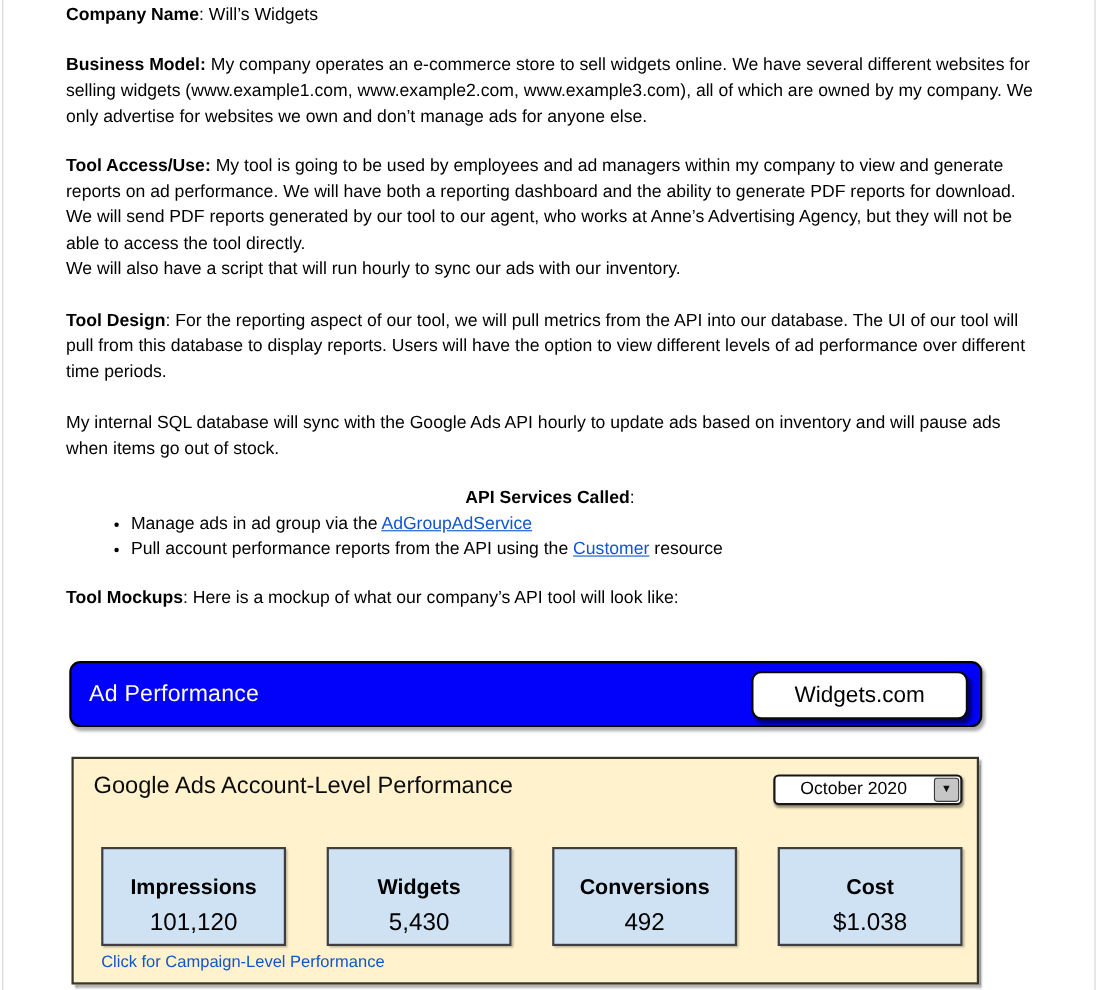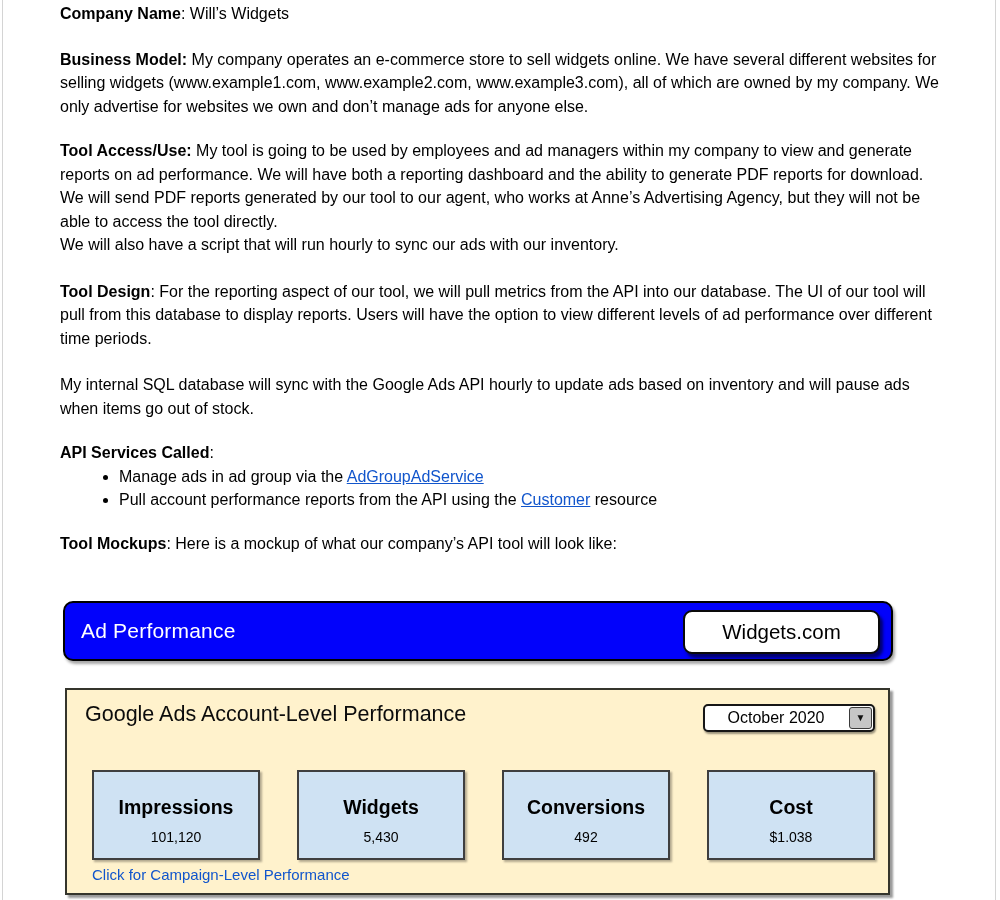--- a/index.html
+++ b/index.html
@@ -9,21 +9,21 @@
   .page-edge { position:absolute; top:0; bottom:0; width:1px; background:#d4d4d4; }
   .page-edge.left { left:2px; }
   .page-edge.right { left:995px; }
 
   .doc { position:absolute; left:60px; top:2px; width:880px; }
   .doc p { margin:0; }
   .p-business { margin-top:22px !important; }
   .p-access   { margin-top:21px !important; }
   .p-design   { margin-top:23px !important; }
   .p-sql      { margin-top:23px !important; }
-  .p-api      { margin-top:21px !important; }
+  .p-api      { margin-top:21px !important;text-align:center; }
   .p-mockups  { margin-top:20px !important; }
   .doc strong { font-weight:bold; }
   .doc a { color:#1155cc; text-decoration:underline; cursor:pointer; }
   ul.api-list { margin:0; padding-left:59px; list-style:disc; }
 
   
   .banner { position:absolute; left:63px; top:601px; width:830px; height:60px;
     background:#0202fb; border:2px solid #000; border-radius:10px;
     box-shadow:2px 3px 3px rgba(0,0,0,0.35); display:flex; align-items:center; }
   .banner-title { color:#fff; font-size:21px; padding-left:16px; letter-spacing:0.2px; }
@@ -41,21 +41,21 @@
     box-shadow:1px 2px 2px rgba(0,0,0,0.4); cursor:pointer; }
   .dropdown-value { position:absolute; left:0; right:26px; top:0; bottom:0;
     display:flex; align-items:center; justify-content:center; font-size:16px; color:#000; }
   .dropdown-btn { position:absolute; right:1px; top:1px; bottom:1px; width:23px;
     background:#c6c6c6; border:1px solid #3a3a3a; border-radius:3px;
     display:flex; align-items:center; justify-content:center; font-size:10px; color:#111; cursor:pointer; }
 
   .metric-card { position:absolute; top:80px; width:168px; height:90px;
     background:#cfe2f3; border:2px solid #3f3f3f; box-shadow:2px 2px 2px rgba(0,0,0,0.3); }
   .metric-card .m-label { text-align:center; margin-top:24px; font-weight:bold; font-size:19.5px; }
-  .metric-card .m-value { position:absolute; bottom:9px; left:0; right:0; text-align:center; font-size:14px; }
+  .metric-card .m-value { position:absolute; bottom:9px; left:0; right:0; text-align:center; font-size:22px; }
   .card-0 { left:25px; }  .card-1 { left:230px; }  .card-2 { left:435px; }  .card-3 { left:640px; }
 
   .campaign-link { position:absolute; left:25px; bottom:7px; font-size:15px;
     color:#1155cc; cursor:pointer; }
 </style>
 </head>
 <body>
 
 <div class="page-edge left"></div>
 <div class="page-edge right"></div>

